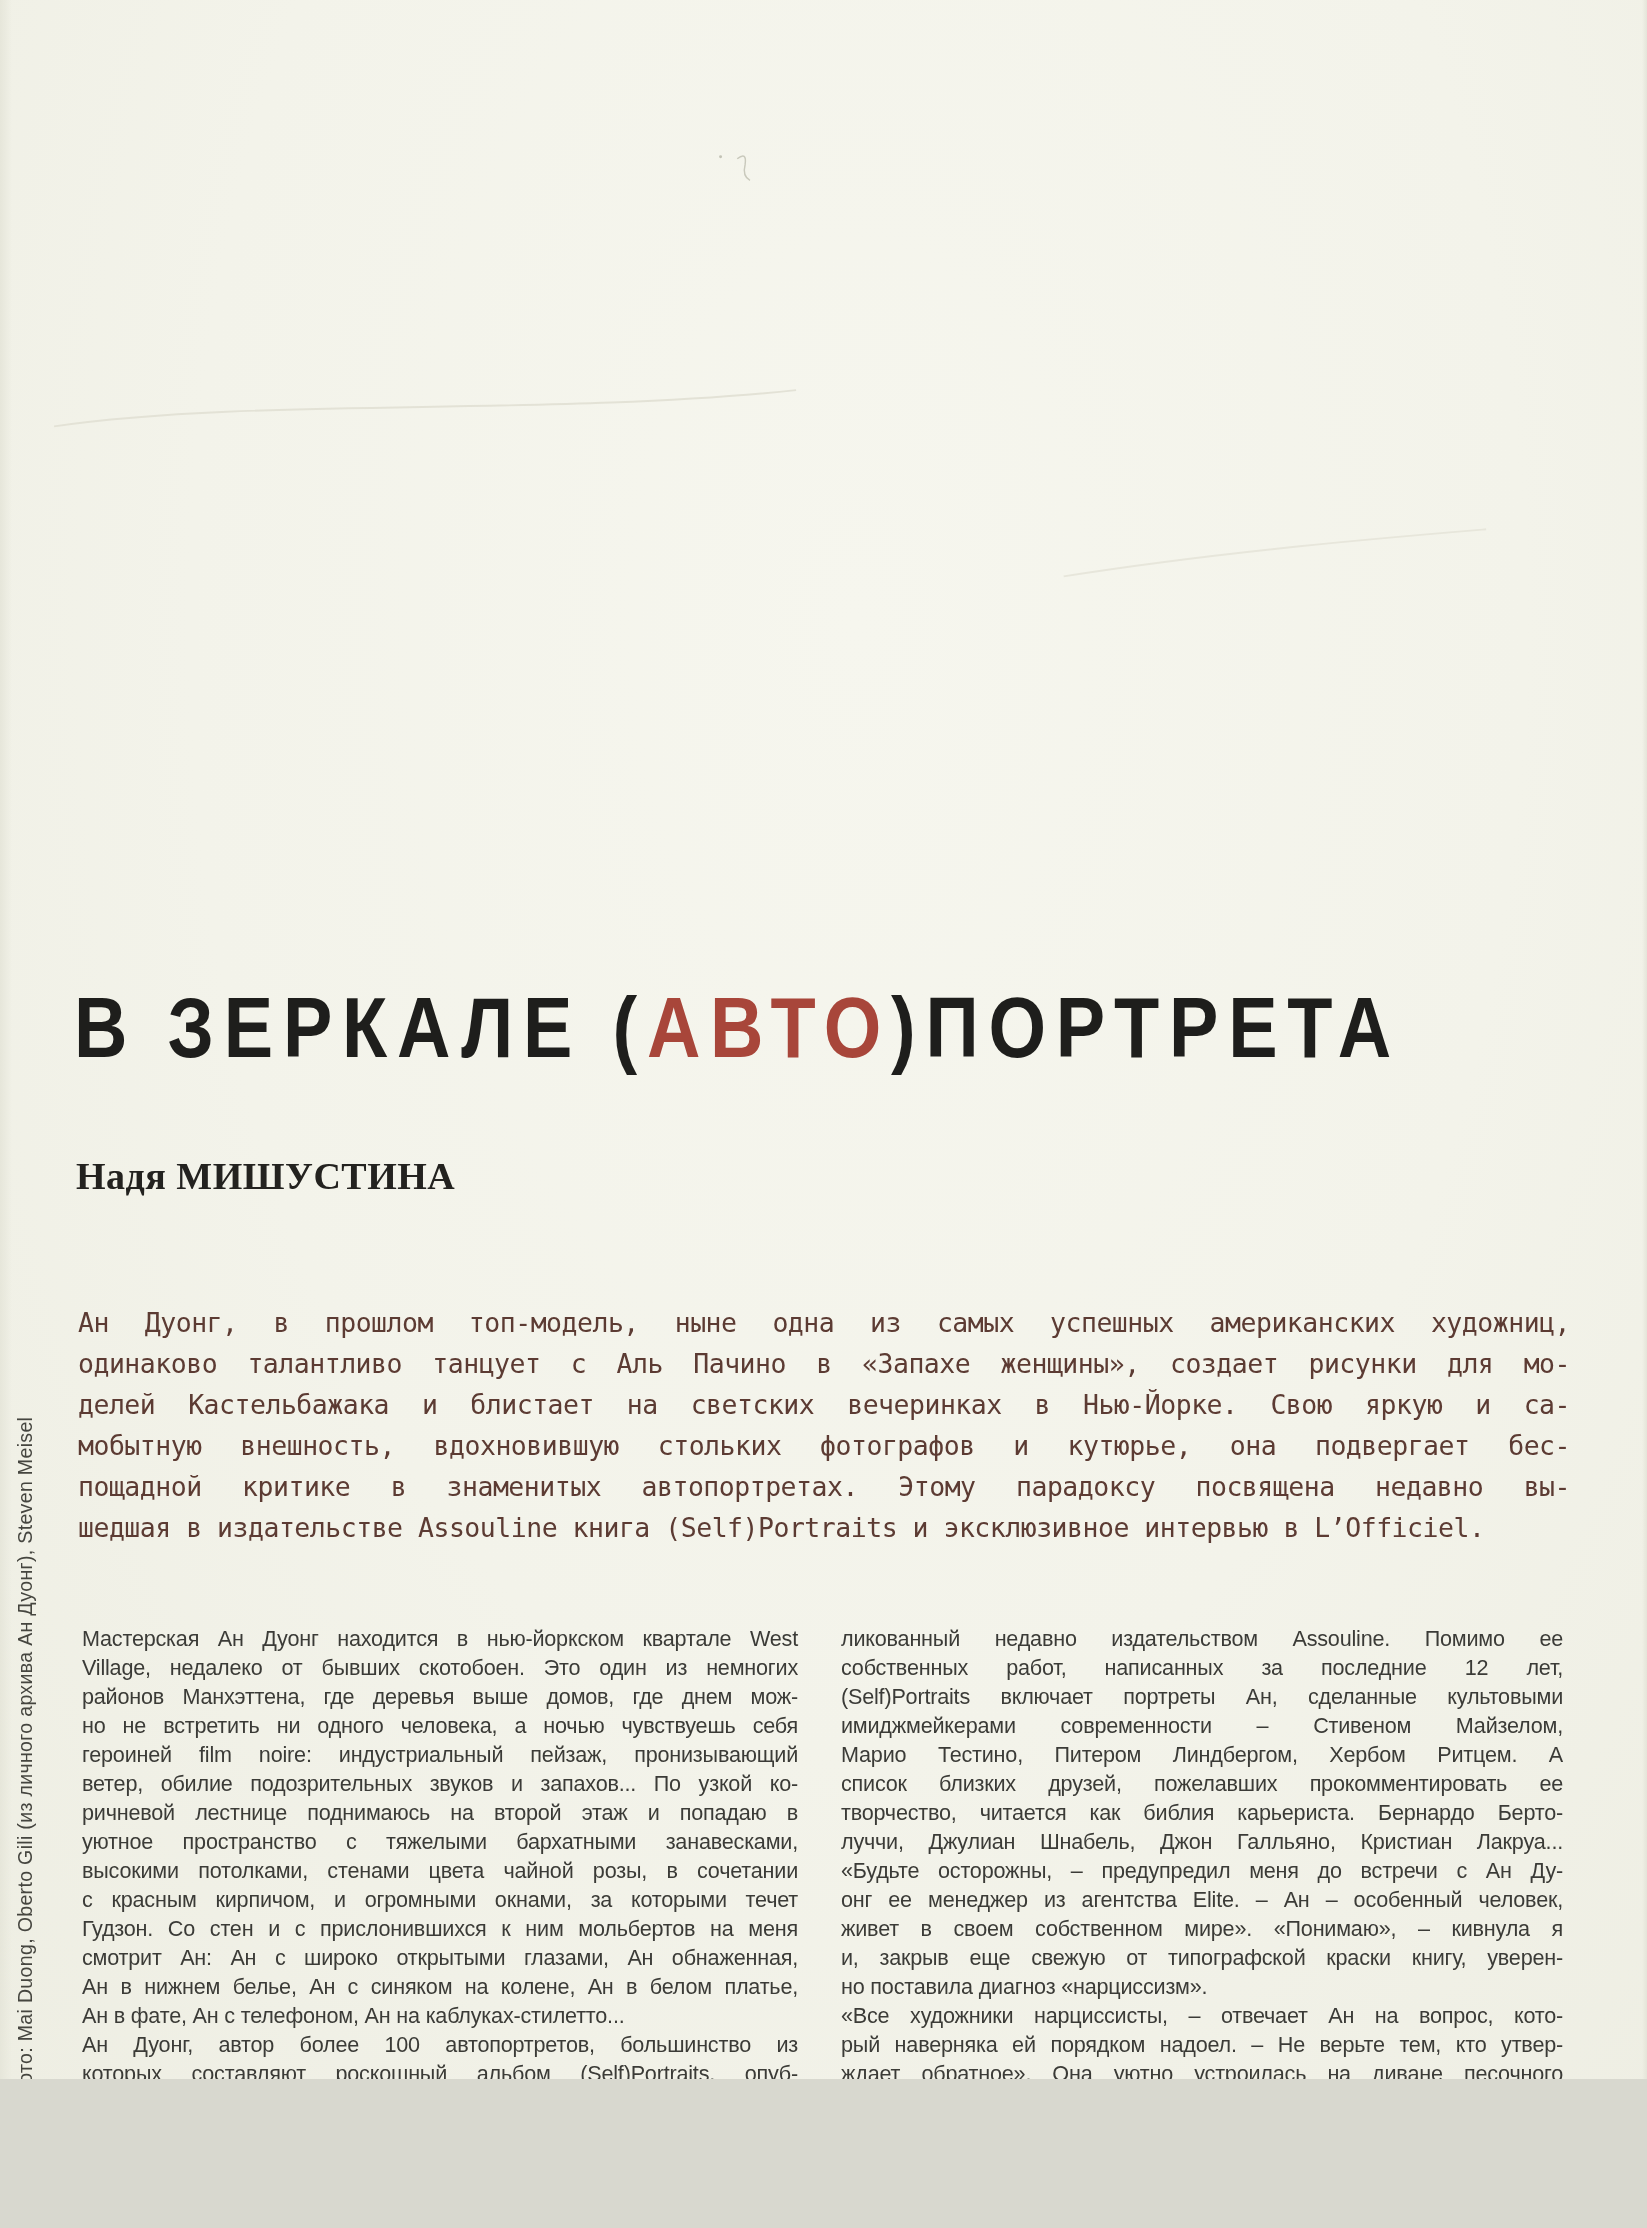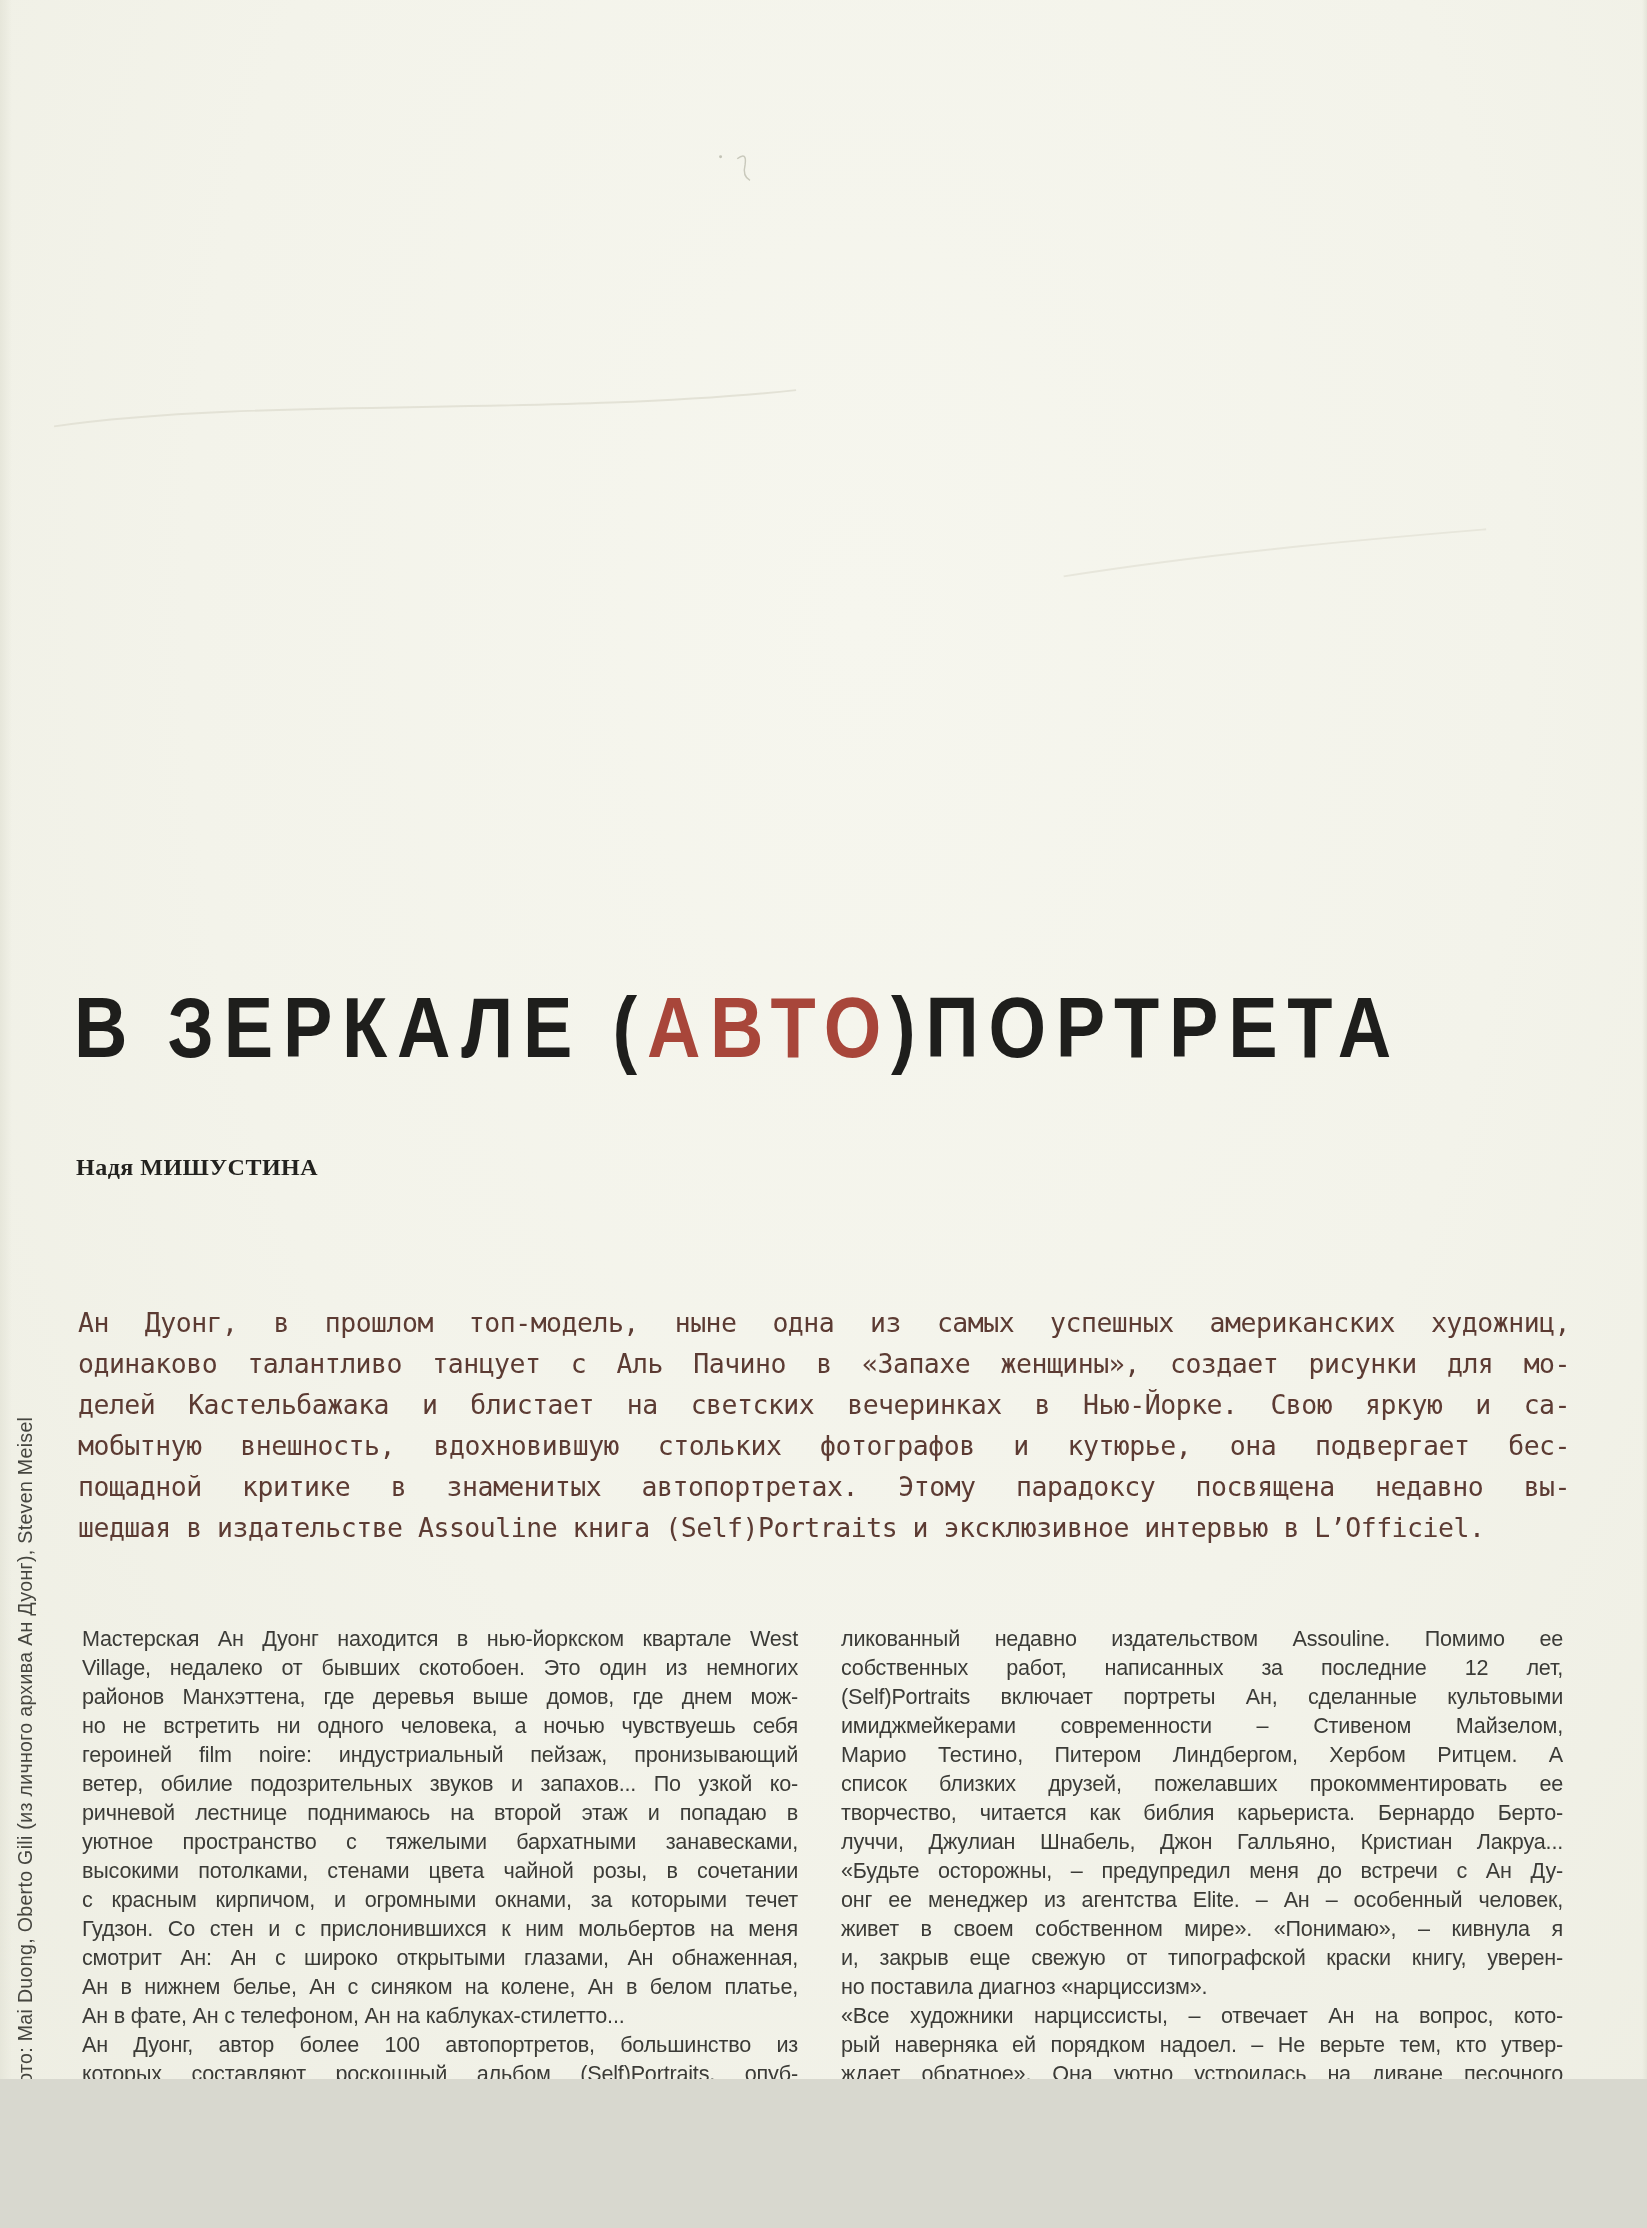--- a/index.html
+++ b/index.html
@@ -22,21 +22,21 @@
     font-family:"Liberation Sans",sans-serif;
     font-weight:bold;font-size:74px;line-height:1;
     letter-spacing:9.8px;color:#1e1e1c;white-space:nowrap;
     transform:scaleY(1.16);transform-origin:left top;
   }
   .title .accent{color:#a8463a;}
 
   .author{
     position:absolute;left:76px;top:1154px;
     font-family:"Liberation Serif",serif;font-weight:bold;
-    font-size:24px;color:#23221f;letter-spacing:0.5px;white-space:nowrap;
+    font-size:38px;color:#23221f;letter-spacing:0.5px;white-space:nowrap;
   }
 
   .lead{
     position:absolute;left:78px;top:1302px;width:1492px;
     font-family:"DejaVu Sans Mono",monospace;font-weight:normal;
     font-size:26.5px;line-height:41px;color:#5c3b33;letter-spacing:-0.5px;
   }
 
   .col{
     position:absolute;top:1624px;

